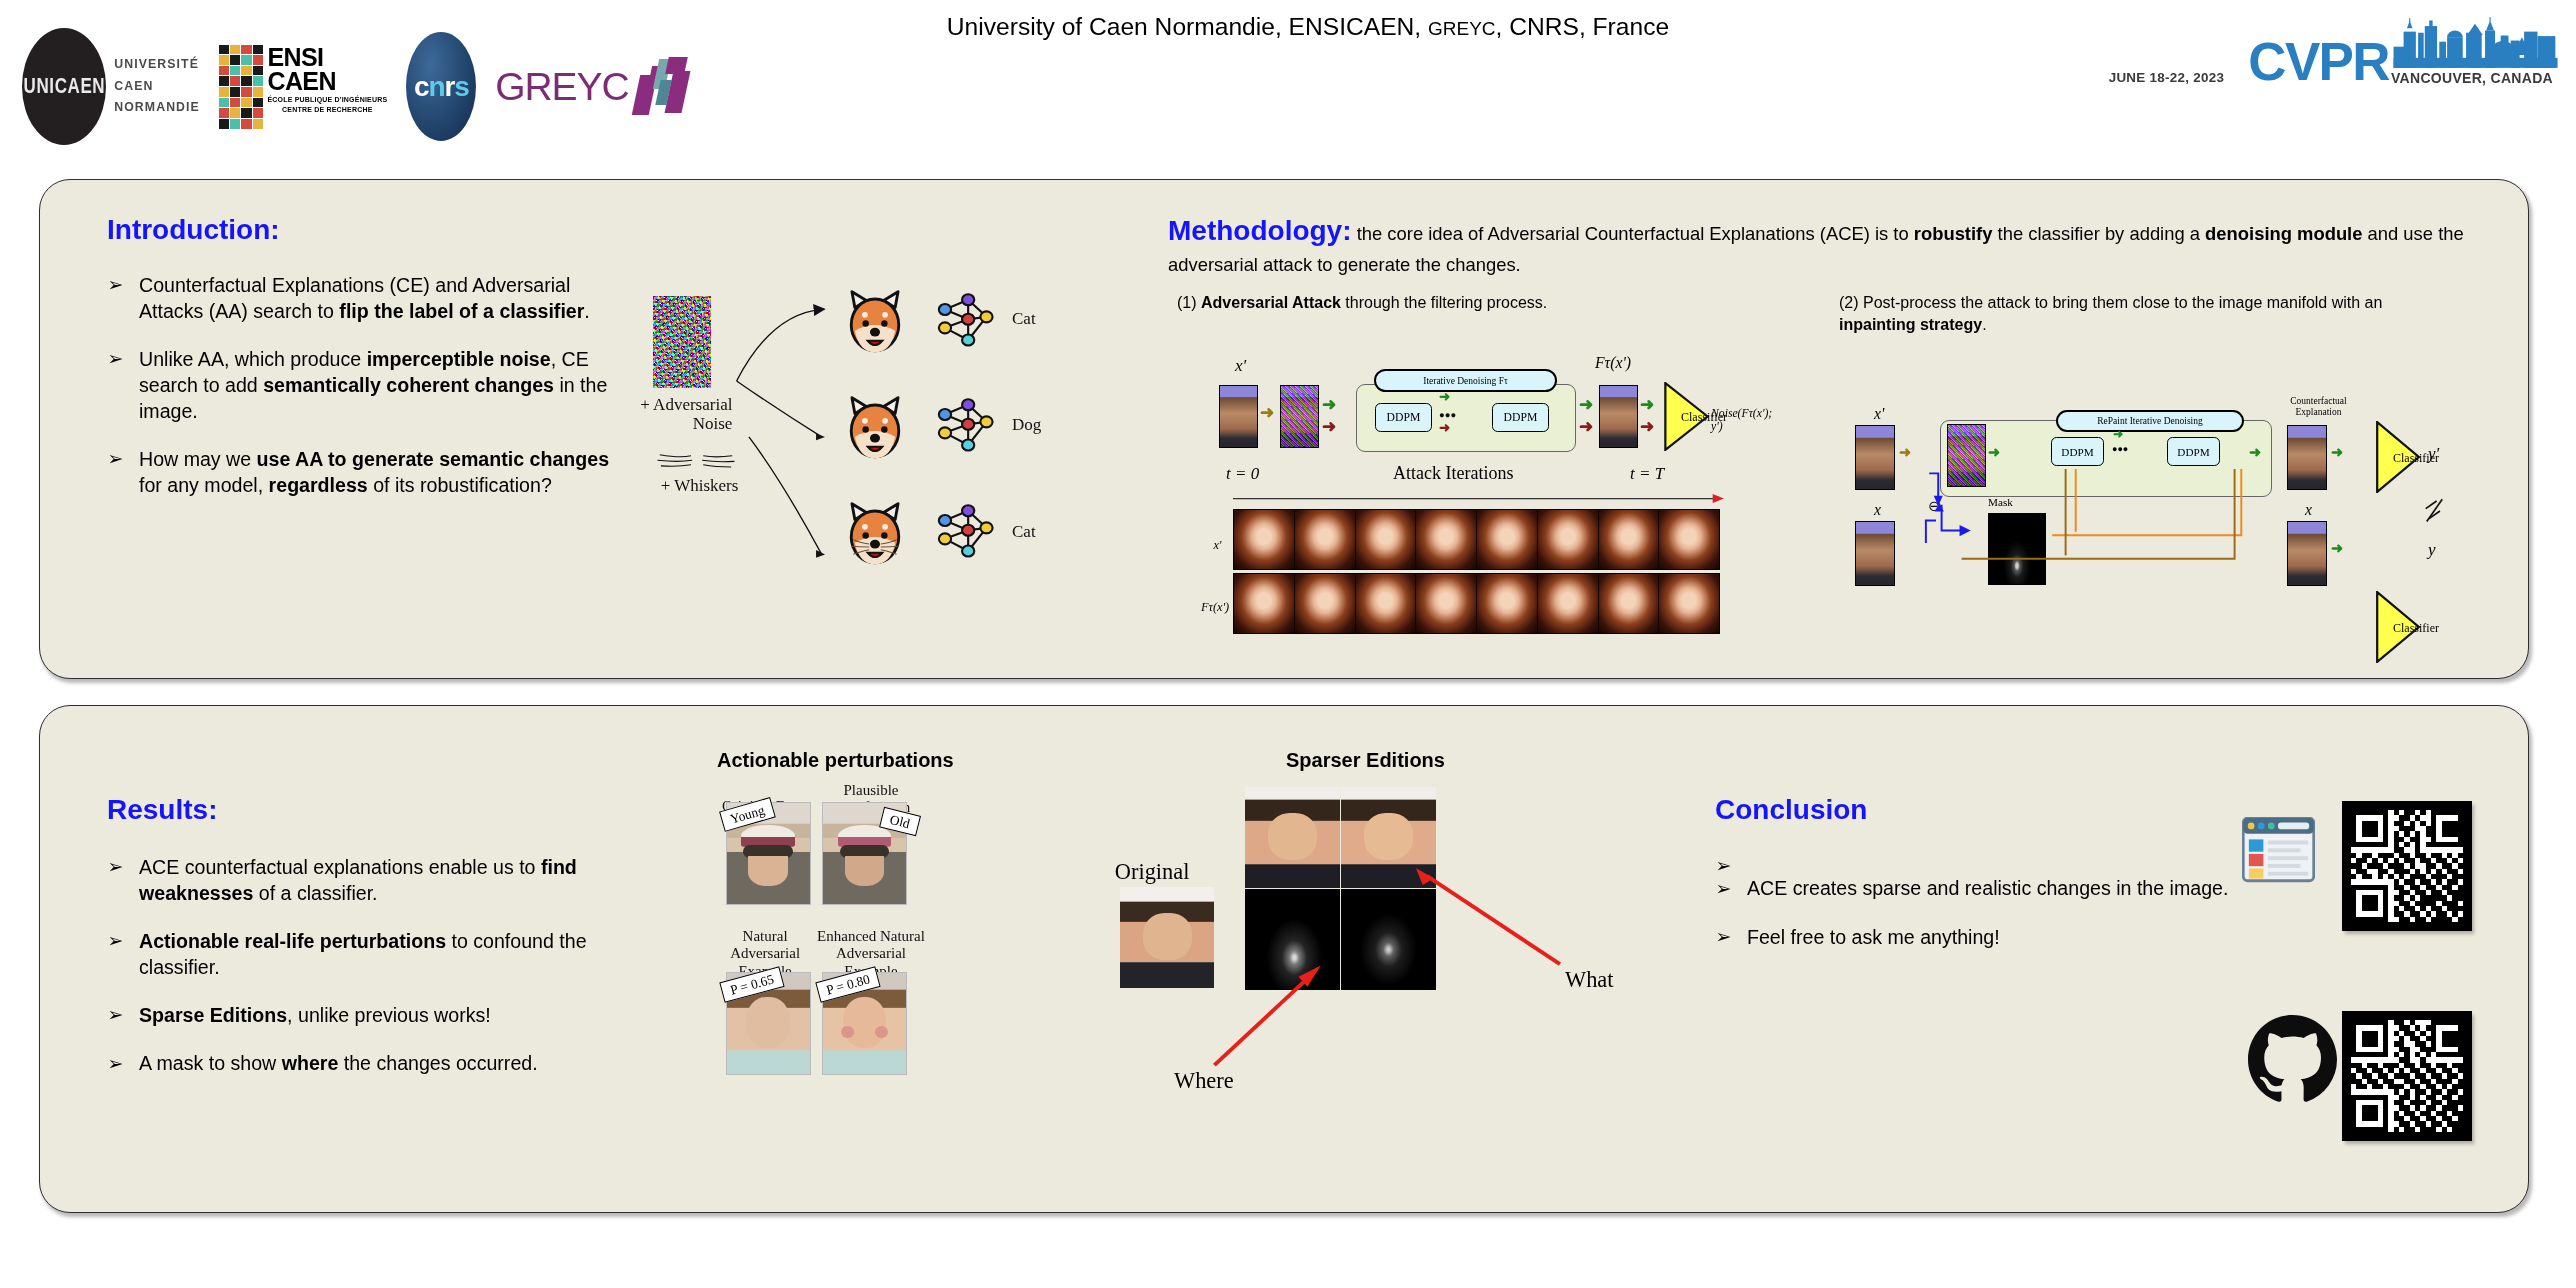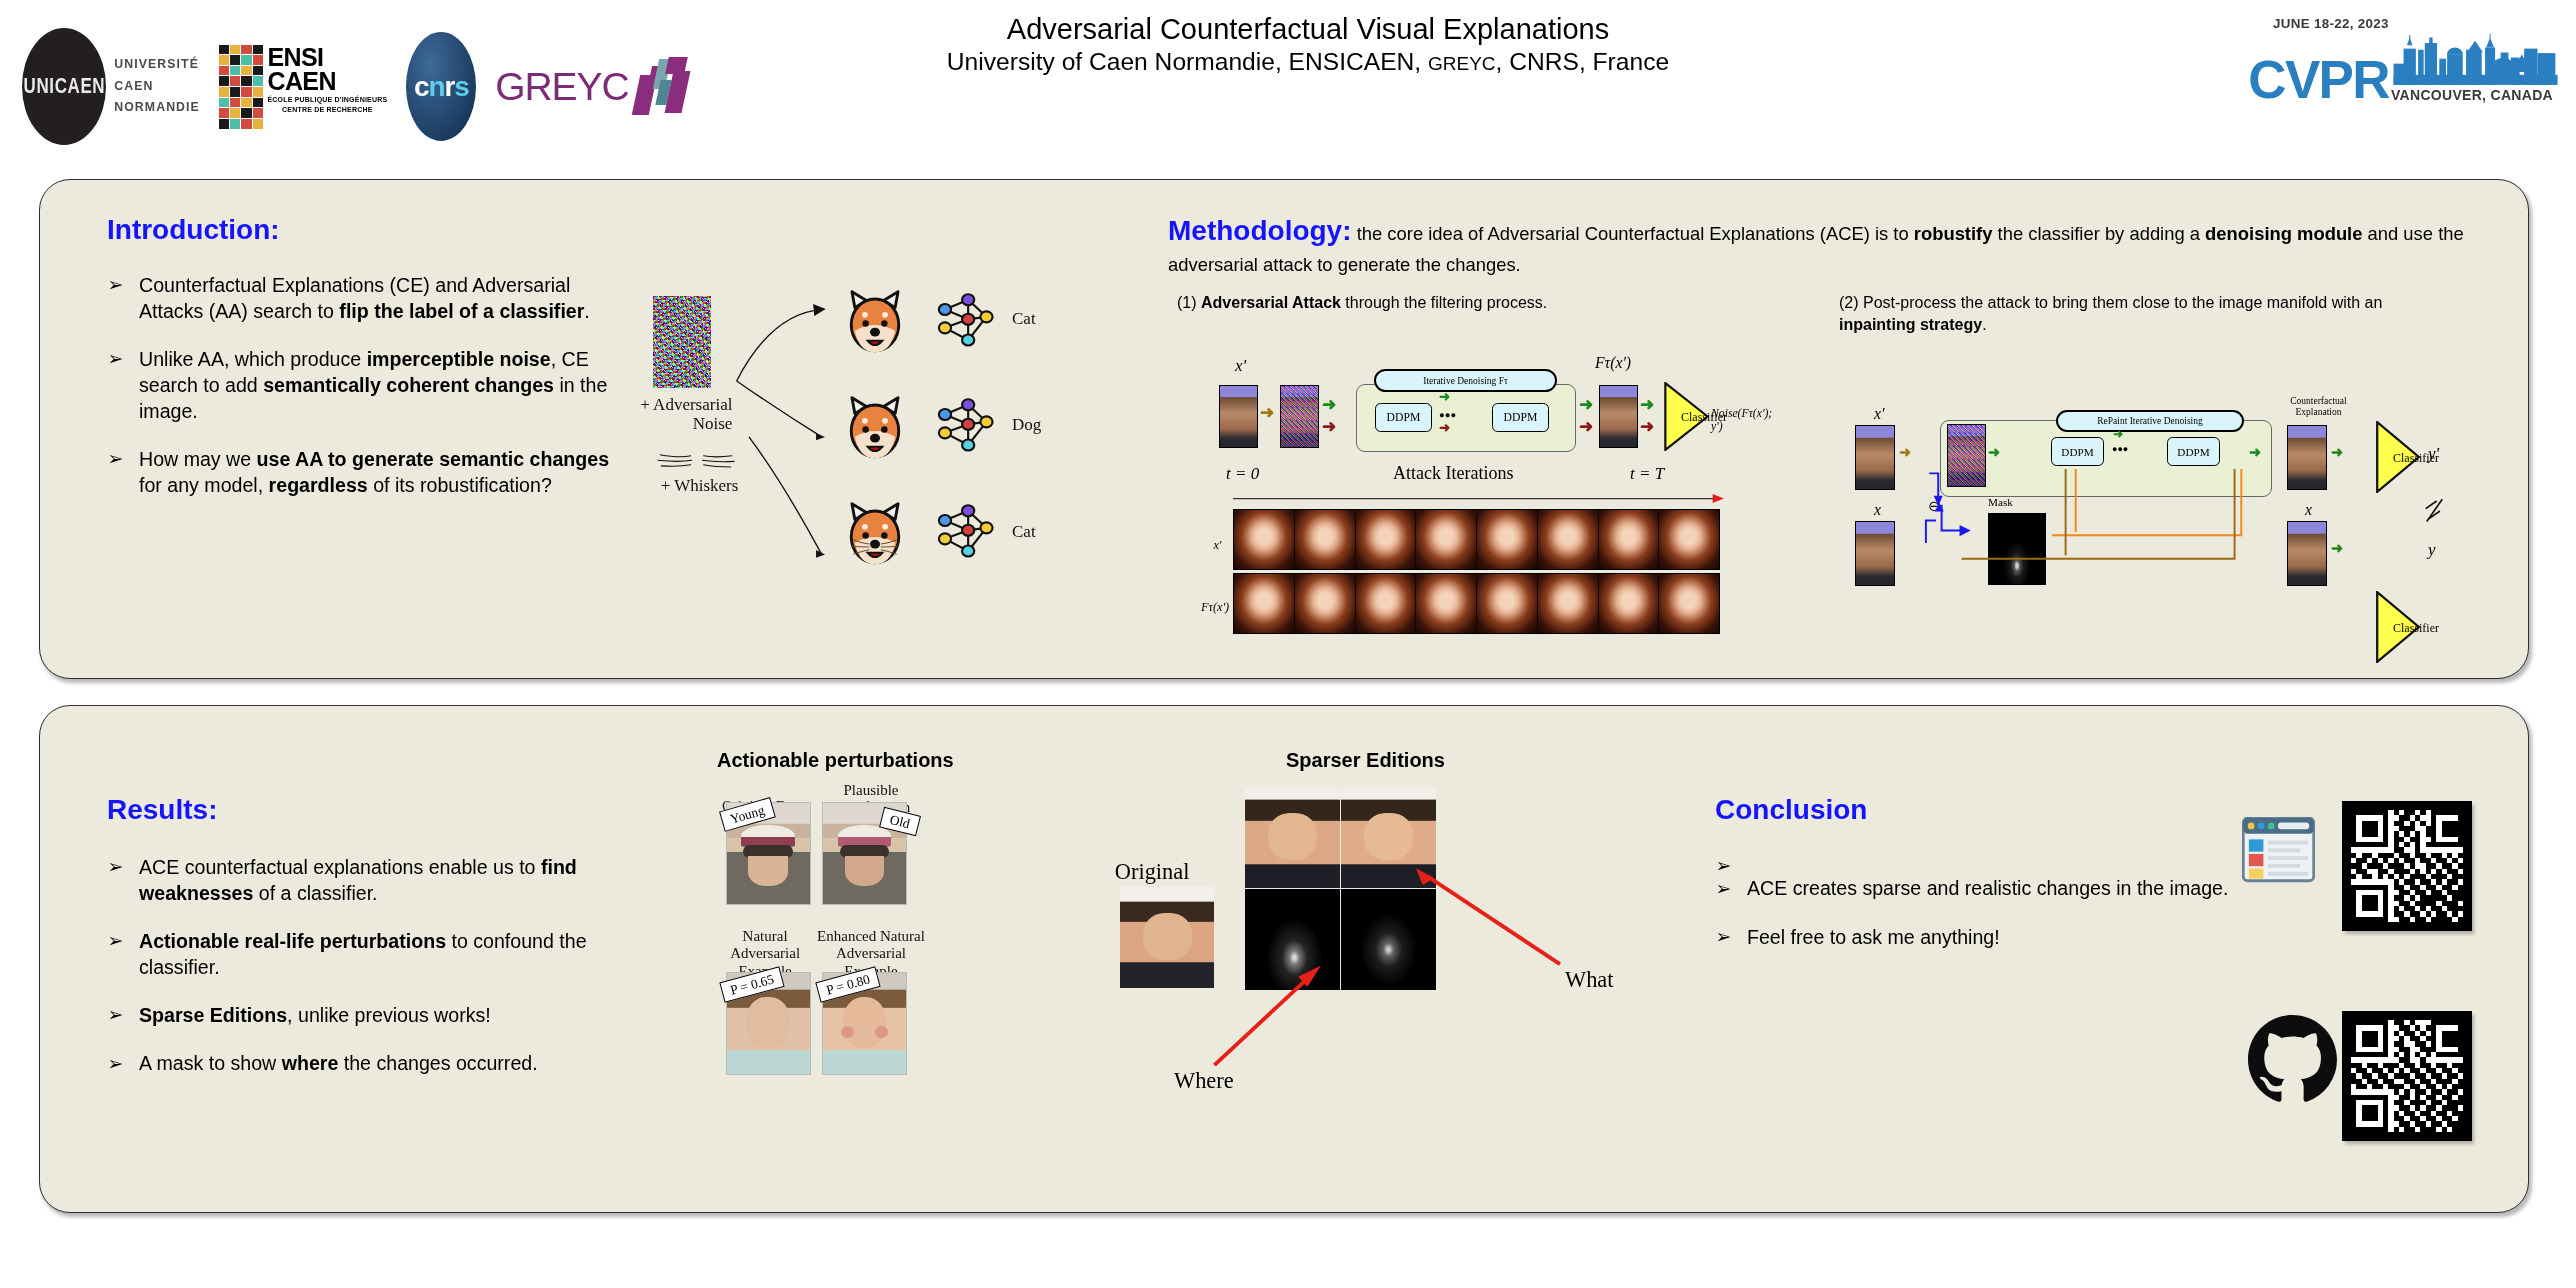--- a/index.html
+++ b/index.html
@@ -21,21 +21,21 @@
   .greyc{display:flex;align-items:center;gap:3.4px;}
   .greyc-txt{font-size:39px;color:#7c2c74;font-family:"Liberation Sans",sans-serif;letter-spacing:-1.1px;}
   .greyc-marks{position:relative;width:61px;height:61px;}
   .greyc-marks div{position:absolute;background:#8a2d7e;transform:skewX(-12deg);}
   #title-block{position:absolute;left:777px;top:12.3px;width:1062px;text-align:center;}
   #title-block .t1{font-size:29px;font-family:"Liberation Sans",sans-serif;color:#000;line-height:1.18;}
   #title-block .t2{font-size:26px;font-family:"Liberation Sans",sans-serif;color:#000;line-height:1.22;}
   #title-block .t3{font-size:24.6px;font-family:"Liberation Sans",sans-serif;color:#000;line-height:1.22;}
   #title-block .sc{font-size:19px;}
   #cvpr{position:absolute;right:17px;top:15.7px;display:flex;align-items:flex-end;}
-  .cvpr-left{display:flex;flex-direction:column;align-items:flex-end;gap:24px;}
+  .cvpr-left{display:flex;flex-direction:row;align-items:flex-end;gap:24px;}
   .cvpr-date{font-size:13.4px;font-weight:bold;color:#3a3a3a;letter-spacing:0.3px;margin-bottom:1.1px;}
   .cvpr-word{font-size:53px;font-weight:bold;color:#2a7fc1;letter-spacing:-1.7px;line-height:0.9;}
   .cvpr-right{display:flex;flex-direction:column;align-items:flex-start;margin-left:2.2px;}
   .cvpr-city{font-size:14px;font-weight:bold;color:#3a3a3a;letter-spacing:0.3px;margin-top:1.1px;}
   .skyline{width:168px;height:53px;}
   
   .panel{position:absolute;background:#ECE9DD;border:1.1px solid #2e2e2e;border-radius:31px;box-shadow:2.8px 3.4px 3.9px rgba(0,0,0,0.28);}
   #panel-top{left:39px;top:179px;width:2488px;height:498px;}
   #panel-bottom{left:39px;top:705px;width:2488px;height:506px;}
   .sect-title{color:#1414ff;font-weight:bold;font-family:"Liberation Sans",sans-serif;font-size:28px;}
@@ -162,21 +162,20 @@
         <div style="left:18px;top:10px;width:13.4px;height:20px;"></div>
         <div style="left:24.6px;top:3.4px;width:12.3px;height:30px;background:#7aa6af;"></div>
         <div style="left:26px;top:23.5px;width:11.2px;height:24.6px;background:#4e8793;"></div>
         <div style="left:35px;top:1.1px;width:19px;height:17px;"></div>
         <div style="left:37px;top:14.5px;width:17px;height:42px;"></div>
       </span>
     </div>
   </div>
 
   <div id="title-block">
-    <div class="t1">Adversarial Counterfactual Visual Explanations</div>
     <div class="t3"><span>University of Caen Normandie, ENSICAEN, </span><span class="sc">GREYC</span><span>, CNRS, France</span></div>
   </div>
 
   <div id="cvpr">
     <div class="cvpr-left">
       <div class="cvpr-date">JUNE 18-22, 2023</div>
       <div class="cvpr-word">CVPR</div>
     </div>
     <div class="cvpr-right">
       <svg class="skyline" viewBox="0 0 300 95">

